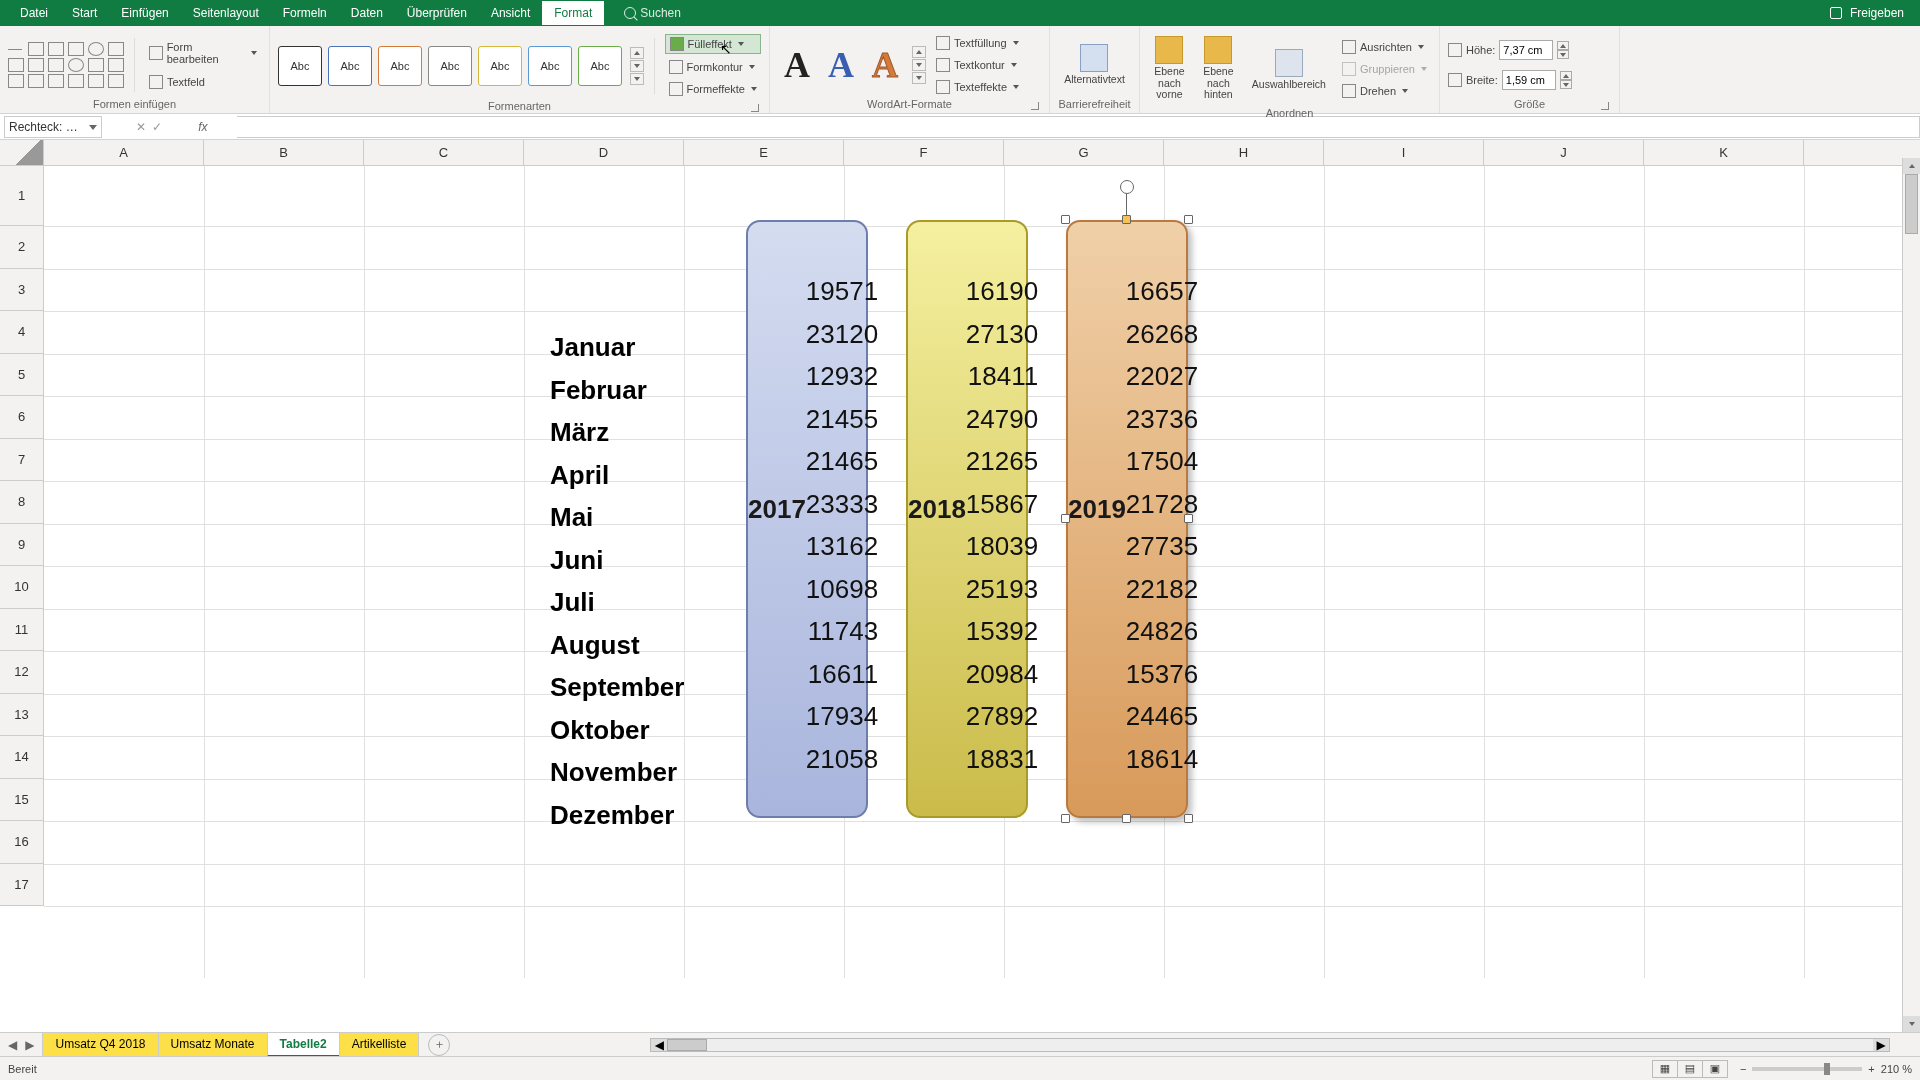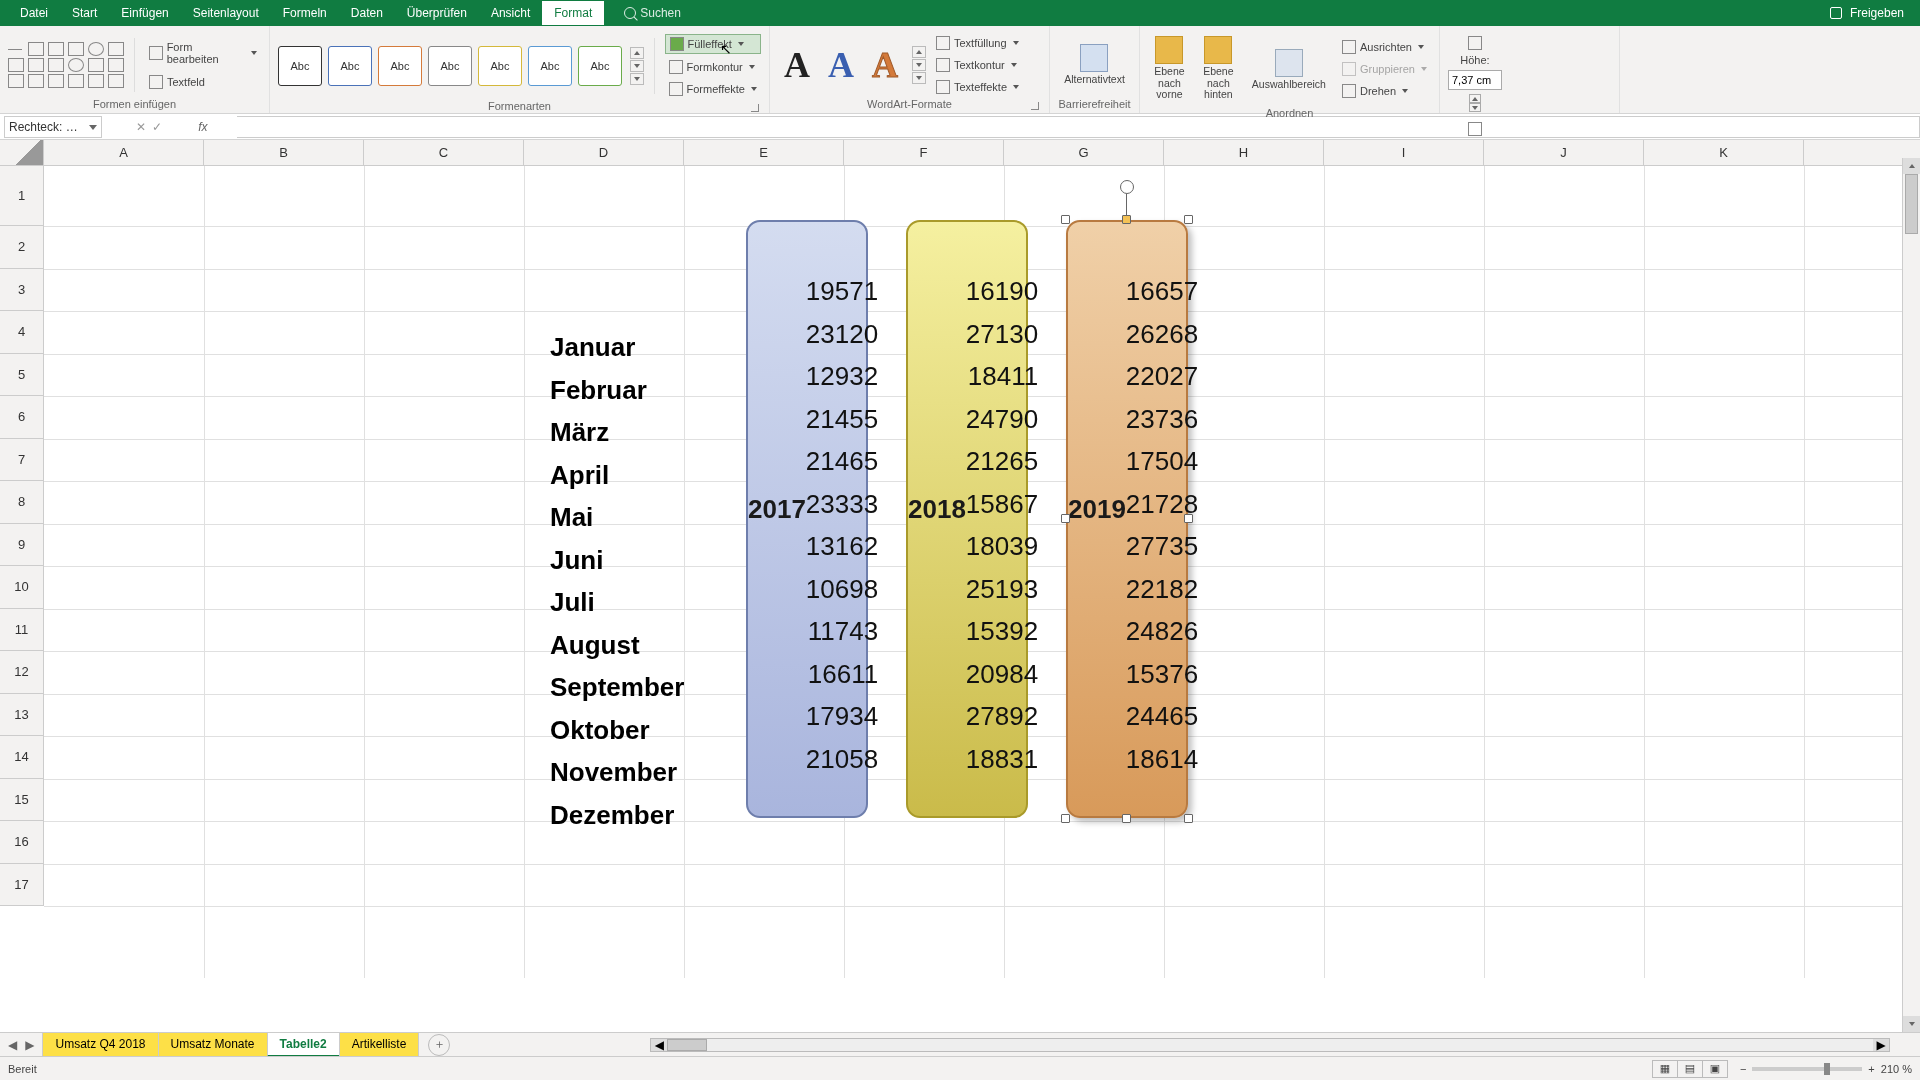--- a/index.html
+++ b/index.html
@@ -49,21 +49,21 @@
 
 
 .vstack { display:flex; flex-direction:column; gap:4px; }
 .vstack .ribbon-btn { font-size:11px; }
 
 
 .bigbtn { display:flex; flex-direction:column; align-items:center; gap:2px; padding:2px 6px; font-size:10.5px; text-align:center; line-height:1.1; }
 .bigbtn .ico { width:28px; height:28px; background:#e8b84a; border:1px solid #c8982a; }
 
 
-.size-row { display:flex; align-items:center; gap:4px; margin:2px 0;flex-direction:column;}
+.size-row { display:flex; align-items:center; gap:4px; margin:2px 0;}
 .size-input { width:54px; height:20px; border:1px solid #aaa; font-size:11px; padding:0 3px; background:#fff;}
 .spinner { display:flex; flex-direction:column; }
 .spinner div{ width:12px; height:9px; border:1px solid #aaa; display:flex; align-items:center; justify-content:center;}
 
 
 .formula-bar { height:26px; border-bottom:1px solid #d4d4d4; display:flex; align-items:center; background:#fff; font-size:12px;gap:24px;}
 .namebox { width:98px; height:22px; border:1px solid #ccc; margin:0 4px; display:flex; align-items:center; padding:0 4px; color:#333; position:relative;}
 .namebox .drop { position:absolute; right:4px; top:8px; width:0;height:0;border-left:4px solid transparent;border-right:4px solid transparent;border-top:5px solid #666;}
 .fx-btns { display:flex; gap:6px; padding:0 6px; color:#999;}
 .fx-label { font-style:italic; color:#666; padding:0 6px;}

